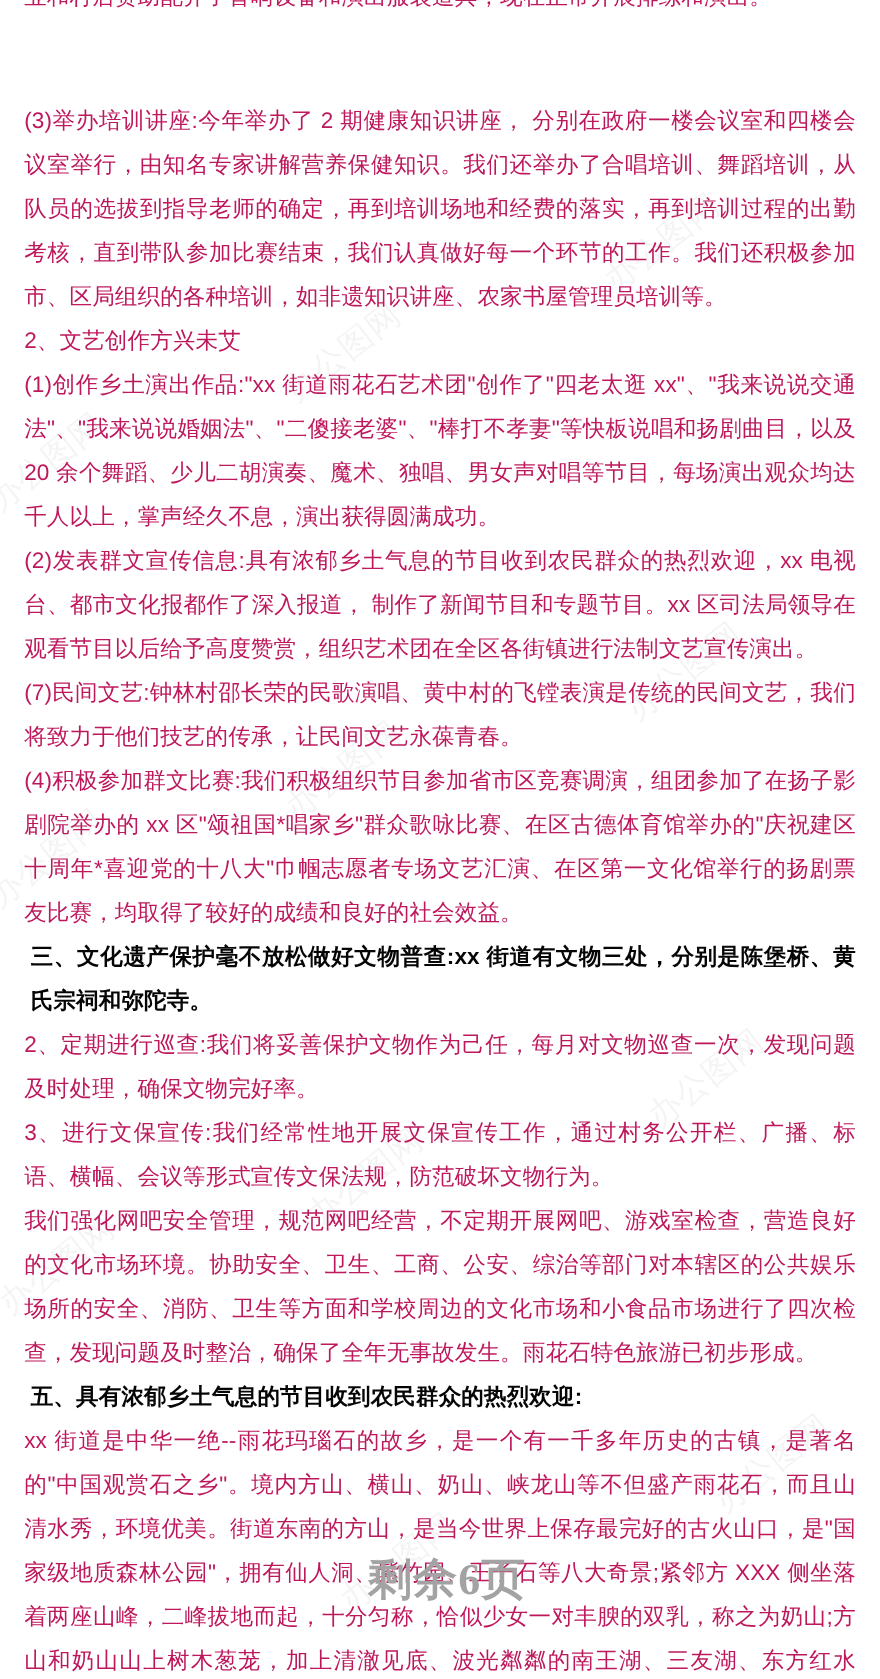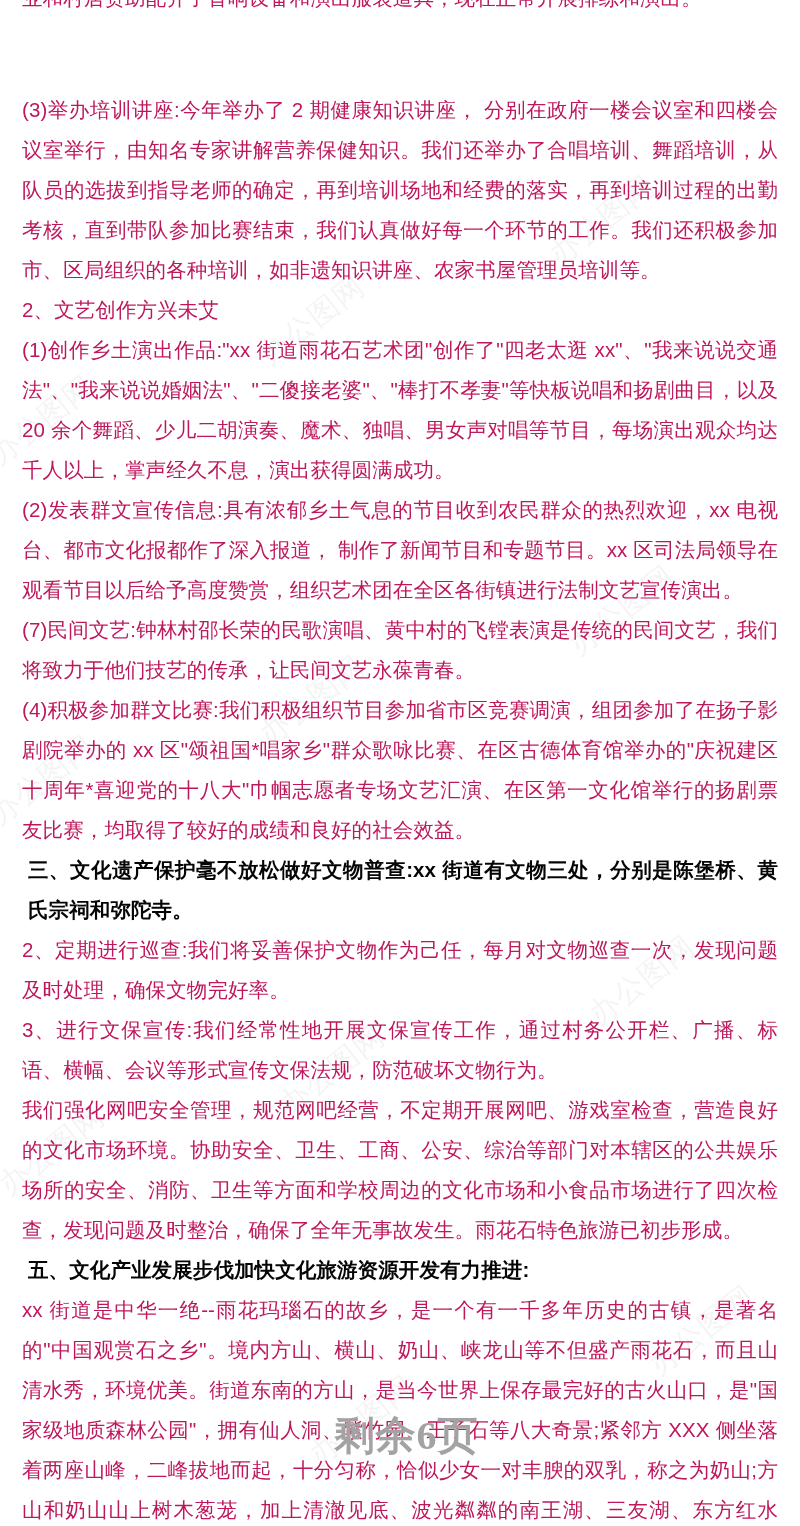--- a/index.html
+++ b/index.html
@@ -134,21 +134,21 @@
     <p class="para">(3)举办培训讲座:今年举办了 2 期健康知识讲座， 分别在政府一楼会议室和四楼会议室举行，由知名专家讲解营养保健知识。我们还举办了合唱培训、舞蹈培训，从队员的选拔到指导老师的确定，再到培训场地和经费的落实，再到培训过程的出勤考核，直到带队参加比赛结束，我们认真做好每一个环节的工作。我们还积极参加市、区局组织的各种培训，如非遗知识讲座、农家书屋管理员培训等。</p>
     <p class="para">2、文艺创作方兴未艾</p>
     <p class="para">(1)创作乡土演出作品:"xx 街道雨花石艺术团"创作了"四老太逛 xx"、"我来说说交通法"、"我来说说婚姻法"、"二傻接老婆"、"棒打不孝妻"等快板说唱和扬剧曲目，以及 20 余个舞蹈、少儿二胡演奏、魔术、独唱、男女声对唱等节目，每场演出观众均达千人以上，掌声经久不息，演出获得圆满成功。</p>
     <p class="para">(2)发表群文宣传信息:具有浓郁乡土气息的节目收到农民群众的热烈欢迎，xx 电视台、都市文化报都作了深入报道， 制作了新闻节目和专题节目。xx 区司法局领导在观看节目以后给予高度赞赏，组织艺术团在全区各街镇进行法制文艺宣传演出。</p>
     <p class="para">(7)民间文艺:钟林村邵长荣的民歌演唱、黄中村的飞镗表演是传统的民间文艺，我们将致力于他们技艺的传承，让民间文艺永葆青春。</p>
     <p class="para">(4)积极参加群文比赛:我们积极组织节目参加省市区竞赛调演，组团参加了在扬子影剧院举办的 xx 区"颂祖国*唱家乡"群众歌咏比赛、在区古德体育馆举办的"庆祝建区十周年*喜迎党的十八大"巾帼志愿者专场文艺汇演、在区第一文化馆举行的扬剧票友比赛，均取得了较好的成绩和良好的社会效益。</p>
     <p class="para bold">三、文化遗产保护毫不放松做好文物普查:xx 街道有文物三处，分别是陈堡桥、黄氏宗祠和弥陀寺。</p>
     <p class="para">2、定期进行巡查:我们将妥善保护文物作为己任，每月对文物巡查一次，发现问题及时处理，确保文物完好率。</p>
     <p class="para">3、进行文保宣传:我们经常性地开展文保宣传工作，通过村务公开栏、广播、标语、横幅、会议等形式宣传文保法规，防范破坏文物行为。</p>
     <p class="para">我们强化网吧安全管理，规范网吧经营，不定期开展网吧、游戏室检查，营造良好的文化市场环境。协助安全、卫生、工商、公安、综治等部门对本辖区的公共娱乐场所的安全、消防、卫生等方面和学校周边的文化市场和小食品市场进行了四次检查，发现问题及时整治，确保了全年无事故发生。雨花石特色旅游已初步形成。</p>
-    <p class="para bold">五、文化产业发展步伐加快文化旅游资源开发有力推进:</p>
+    <p class="para bold">五、具有浓郁乡土气息的节目收到农民群众的热烈欢迎:</p>
     <p class="para">xx 街道是中华一绝--雨花玛瑙石的故乡，是一个有一千多年历史的古镇，是著名的"中国观赏石之乡"。境内方山、横山、奶山、峡龙山等不但盛产雨花石，而且山清水秀，环境优美。街道东南的方山，是当今世界上保存最完好的古火山口，是"国家级地质森林公园"，拥有仙人洞、紫竹园、王子石等八大奇景;紧邻方 XXX 侧坐落着两座山峰，二峰拔地而起，十分匀称，恰似少女一对丰腴的双乳，称之为奶山;方山和奶山山上树木葱茏，加上清澈见底、波光粼粼的南王湖、三友湖、东方红水库，还有超大集团万亩蔬菜基地，XXX 绿航农业开发有限公司现代生态农业示范基地,XXX 紫竹林餐饮服务公司为龙头的钟林村农家乐基地和黄中村农家乐基地，以及遍布 xx 的星罗棋布的茶场，千家万户果园等，形成优美的田园风光和良好的旅游服务环境。xx 街道充分利用这些自然资源，打造以横山雨花石地貌和绿航生态林果为特点的生态旅游区。同时着力打造雨花石文化街，推出雨花石文化园门面房 16 间进行雨花石经营，雨花石文化街和"XXX 红楼梦缘雨花石有限公司"展销厅、"XXXxx 雨花石展示展销中心"、"国爱雨花石展览馆"、 "宁六雨花石展览馆"、"博雅雨花石文化园"形成"一街五馆"的格局，做大雨花石市场。自然风光和雨花石文化完美结合，雨花石特色旅游已初步形成，</p>
   </div>
 
   <div class="footer-banner">
     <span class="fb-text">剩余6页</span>
   </div>
 
 </div>
 
 </body></html>

